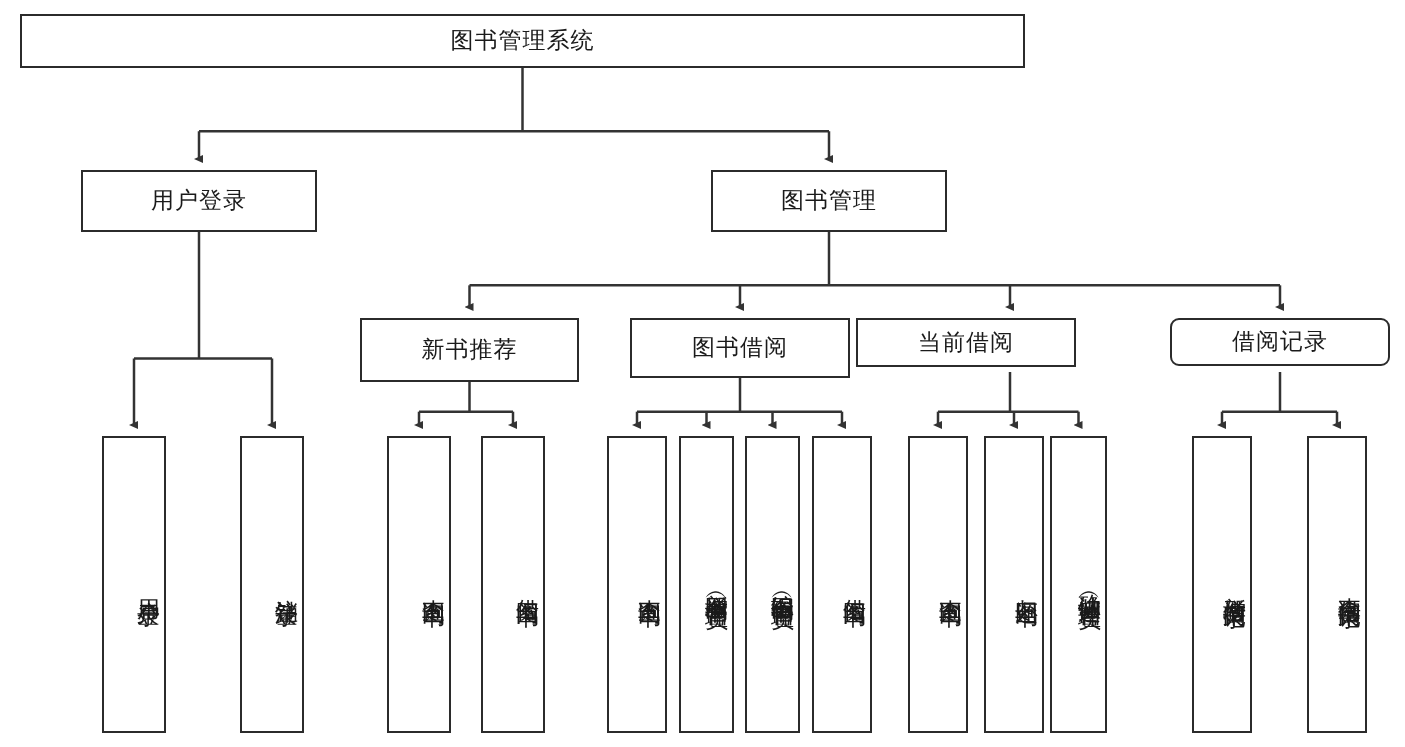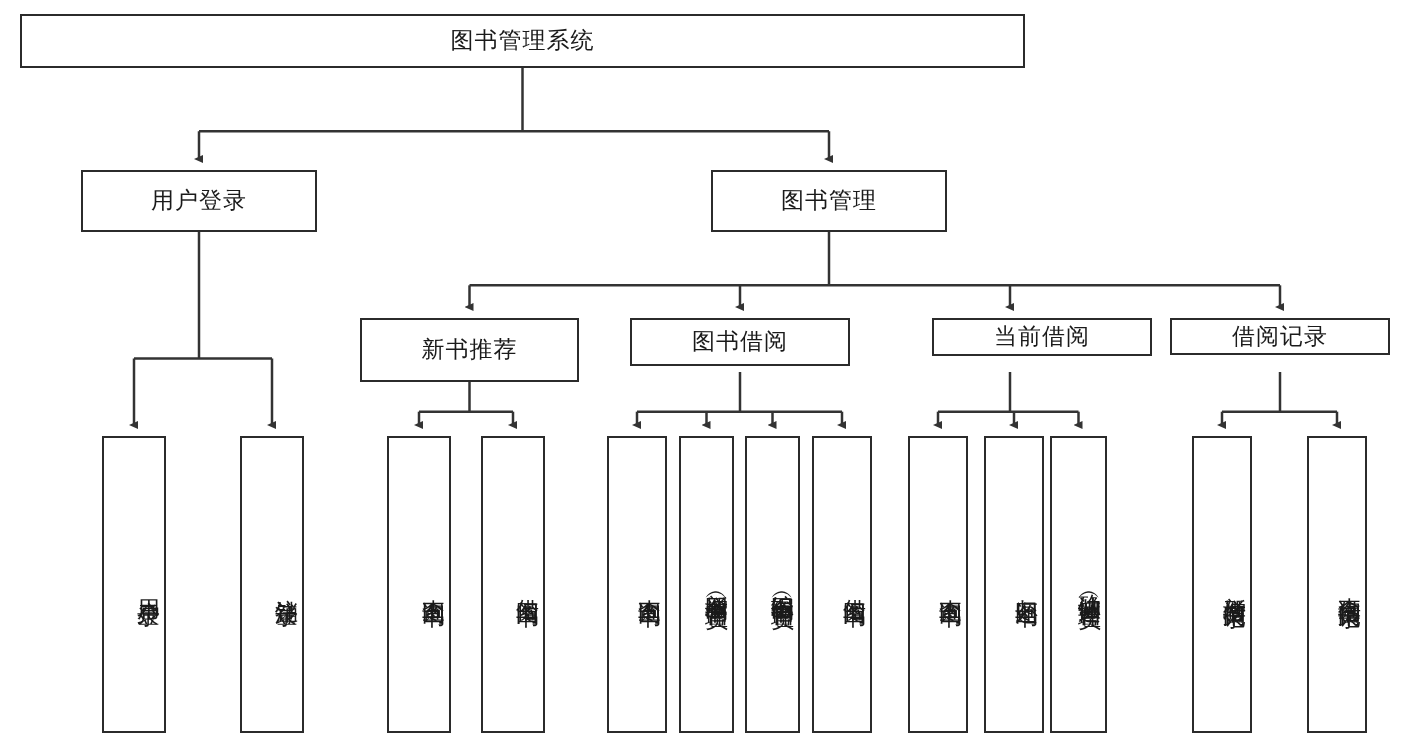--- a/index.html
+++ b/index.html
@@ -118,27 +118,27 @@
       </div>
       <div class="node horiz" style="left: 81px; top: 170px; width: 236px; height: 62px;">
         <span class="htext">用户登录</span>
       </div>
       <div class="node horiz" style="left: 711px; top: 170px; width: 236px; height: 62px;">
         <span class="htext">图书管理</span>
       </div>
       <div class="node horiz" style="left: 360px; top: 318px; width: 219px; height: 64px;">
         <span class="htext">新书推荐</span>
       </div>
-      <div class="node horiz" style="left: 630px; top: 318px; width: 220px; height: 48px;">
+      <div class="node horiz" style="left: 630px; top: 318px; width: 220px; height: 60px;">
         <span class="htext">图书借阅</span>
       </div>
-      <div class="node horiz" style="left: 932px; top: 318px; width: 220px; height: 38px; font-family: Liberation Serif, serif;">
+      <div class="node horiz" style="left: 856px; top: 318px; width: 220px; height: 49px; font-family: Liberation Serif, serif;">
         <span class="htext">当前借阅</span>
       </div>
-      <div class="node horiz" style="left: 1170px; top: 318px; width: 220px; height: 37px;">
+      <div class="node horiz" style="left: 1170px; top: 318px; width: 220px; height: 48px; border-radius: 9px;">
         <span class="htext">借阅记录</span>
       </div>
       <div class="node vert" style="left: 102px; top: 436px; width: 64px; height: 297px;">
         <span class="vtext">用户登录</span>
       </div>
       <div class="node vert" style="left: 240px; top: 436px; width: 64px; height: 297px;">
         <span class="vtext">注销登录</span>
       </div>
       <div class="node vert" style="left: 387px; top: 436px; width: 64px; height: 297px;">
         <span class="vtext">查询图书</span>

